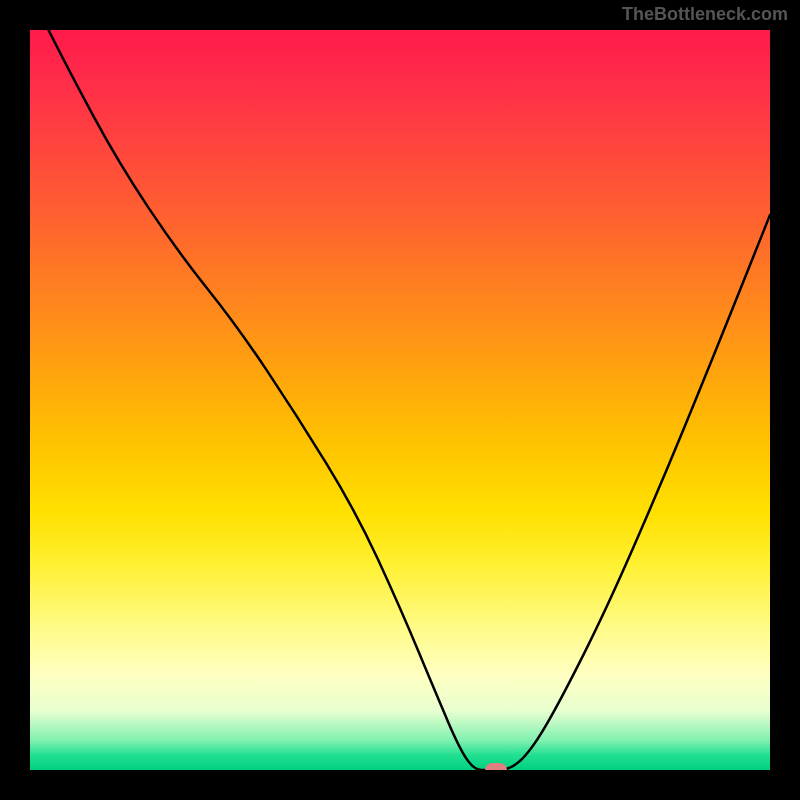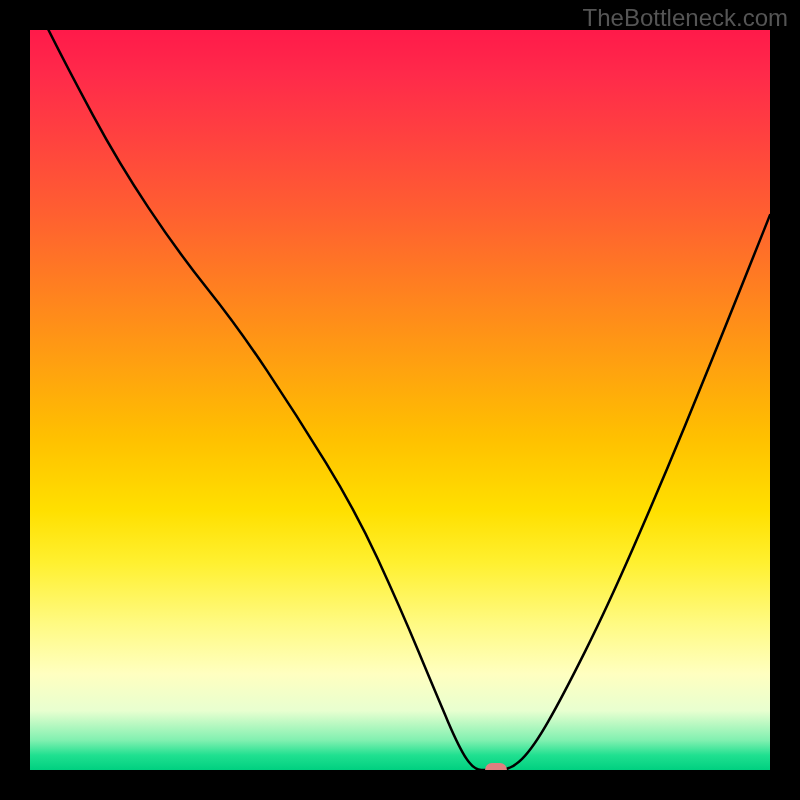--- a/index.html
+++ b/index.html
@@ -8,22 +8,22 @@
     height: 800px;
     background: #000;
     position: relative;
     font-family: Arial, sans-serif;
   }
   .watermark {
     position: absolute;
     top: 4px;
     right: 12px;
     color: #555;
-    font-size: 24px;
-    font-weight: 400;
+    font-size: 18px;
+    font-weight: 700;
     z-index: 10;
   }
   .plot-area {
     position: absolute;
     left: 30px;
     top: 30px;
     width: 740px;
     height: 740px;
     overflow: hidden;
   }

